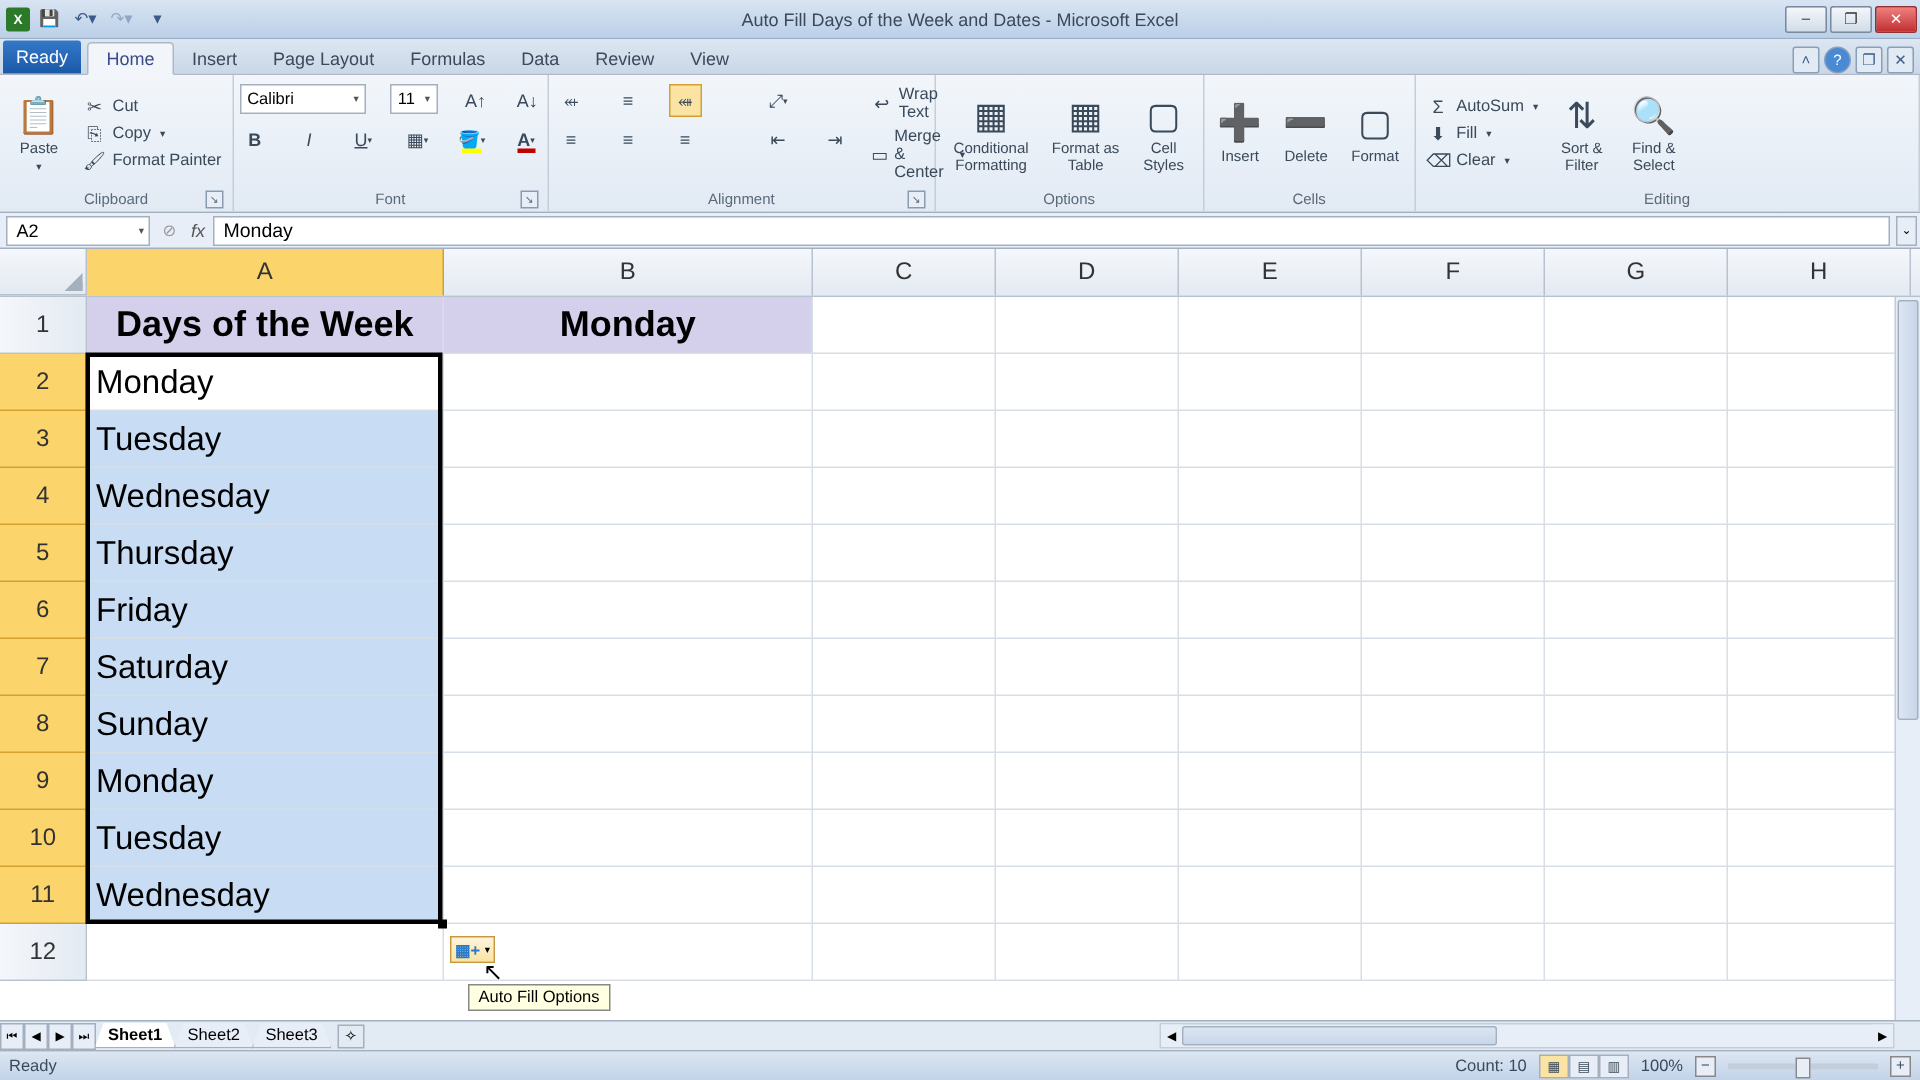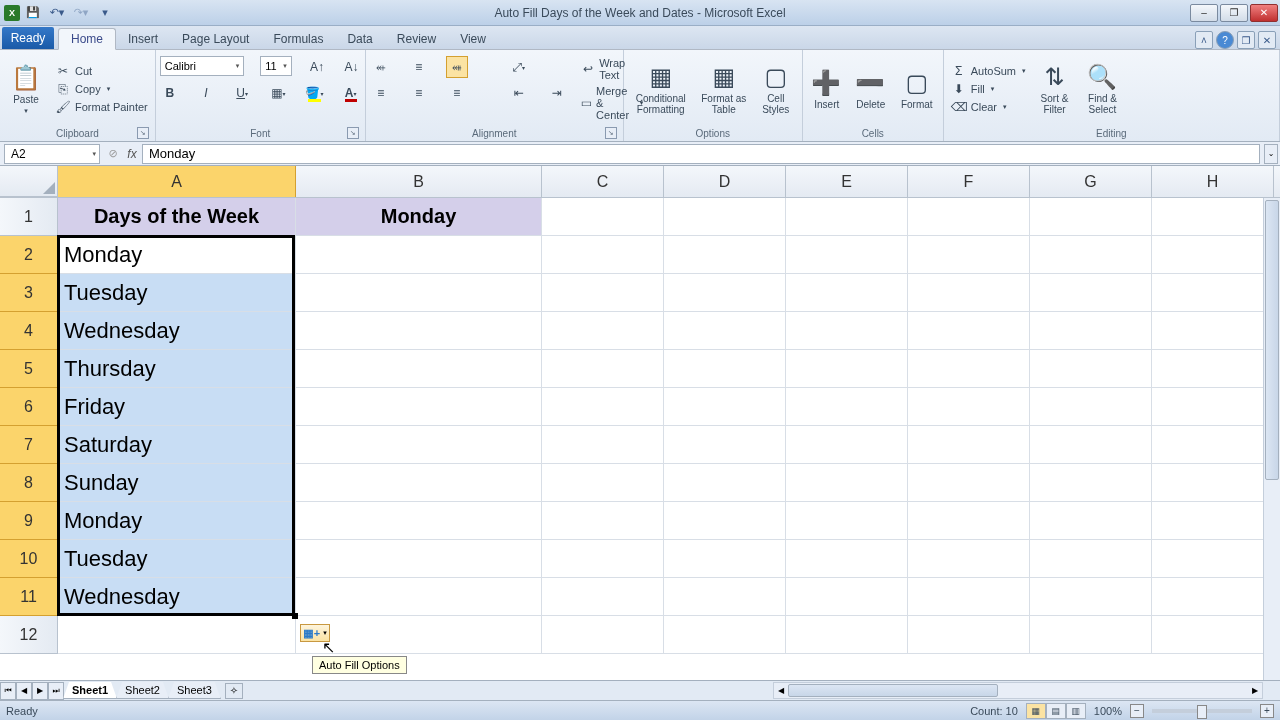--- a/index.html
+++ b/index.html
@@ -62,21 +62,21 @@
 .corner::after { content:''; position:absolute; right:2px; bottom:2px; border:6px solid transparent; border-right-color:#a4b0be; border-bottom-color:#a4b0be; }
 .col-h { border-right:1px solid #b8c2ce; display:flex;align-items:center;justify-content:center; font-size:16px; color:#333; }
 .col-h.sel { background:#fbd46b; border-color:#d4a030; }
 .colA { width:238px; } .colB { width:246px; } .colC,.colD,.colE,.colF,.colG,.colH { width:122px; }
 
 .rows { position:relative; }
 .row { display:flex; height:38px; }
 .row-h { width:58px; background:linear-gradient(to right,#f4f7fb,#e4eaf2); border-right:1px solid #b8c2ce; border-bottom:1px solid #b8c2ce; display:flex;align-items:center;justify-content:center; font-size:16px; color:#333; }
 .row-h.sel { background:#fbd46b; border-color:#d4a030; }
 .cell { border-right:1px solid #d8dee6; border-bottom:1px solid #d8dee6; display:flex;align-items:center; padding:0 6px; font-size:22px; color:#000; }
-.cell.header-cell { background:#d4cfea; font-size:20px; font-weight:bold; justify-content:center; }
+.cell.header-cell { background:#d4cfea; font-size:24px; font-weight:bold; justify-content:center; }
 .cell.colA { width:238px; } .cell.colB { width:246px; } .cell.colC,.cell.colD,.cell.colE,.cell.colF,.cell.colG,.cell.colH { width:122px; }
 .cell.sel-range { background:#c8ddf4; }
 .cell.active-cell { background:#fff; }
 
 .selection-border { position:absolute; border:3px solid #000; pointer-events:none; }
 .fill-handle { position:absolute; width:6px; height:6px; background:#000; }
 
 .autofill-btn { position:absolute; width:30px; height:18px; background:linear-gradient(#fdf4dd,#fbe3a3); border:1px solid #c89840; display:flex;align-items:center;justify-content:center; gap:3px; font-size:9px; }
 .autofill-btn .plus-icon { color:#2a7aca; font-weight:bold; font-size:11px; }
 .autofill-tooltip { position:absolute; background:#ffffe1; border:1px solid #888; padding:2px 6px; font-size:11px; }

